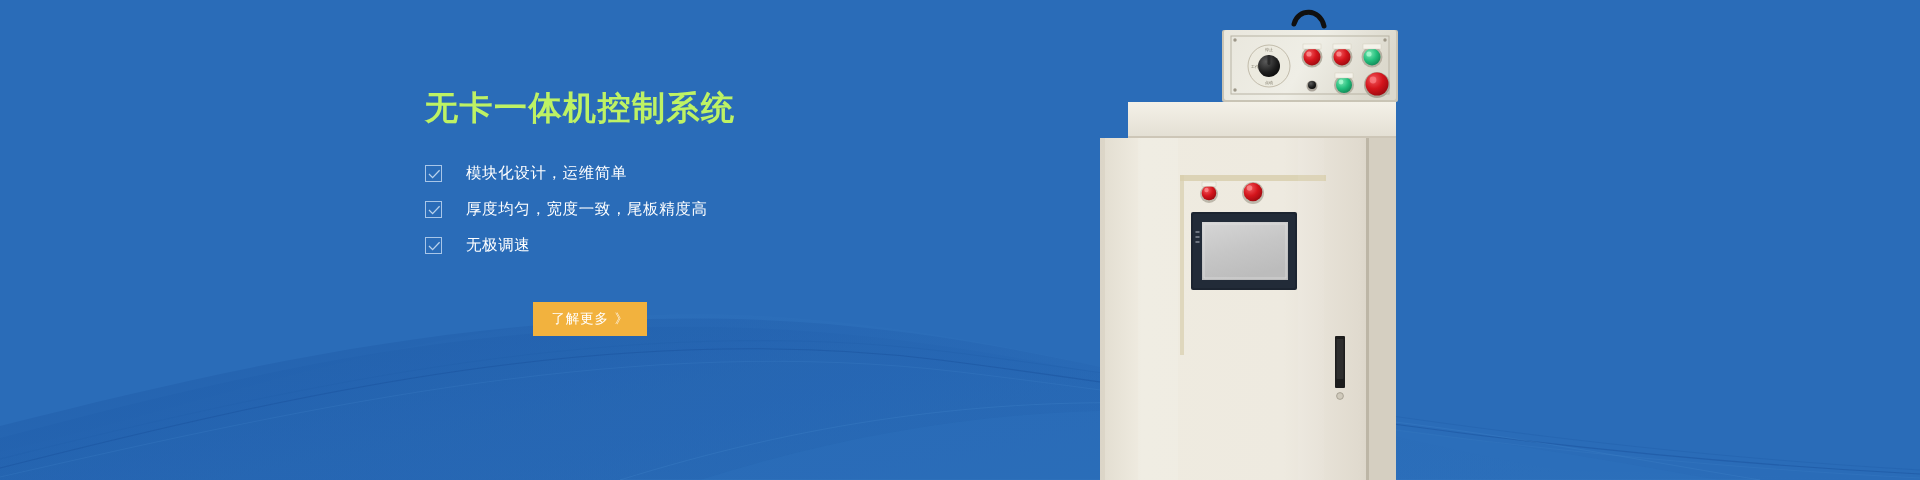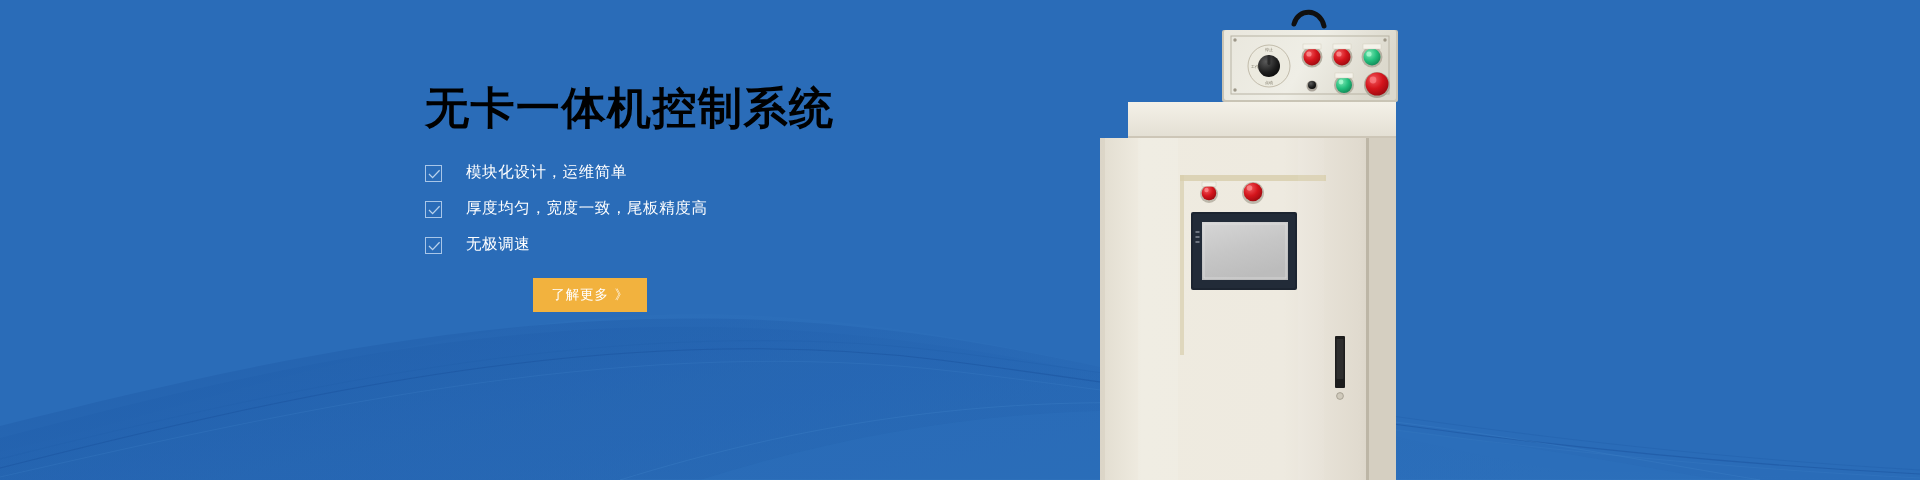--- a/index.html
+++ b/index.html
@@ -22,22 +22,22 @@
   
   .content {
     position: absolute;
     left: 425px;
     top: 86px;
     width: 540px;
     z-index: 5;
   }
 
   .headline {
-    color: #000000;
-    font-size: 44px;
+    color: #bef264;
+    font-size: 33px;
     font-weight: bold;
     letter-spacing: 1.5px;
     line-height: 44px;
     white-space: nowrap;
   }
 
   .feature-list {
     list-style: none;
     margin-top: 32px;
   }
@@ -57,28 +57,27 @@
     margin-right: 24px;
   }
   .check-box svg { position: absolute; left: 2px; top: 3px; }
 
   .feature-text {
     color: #ffffff;
     font-size: 15.5px;
     letter-spacing: 0.6px;
     line-height: 22px;
     white-space: nowrap;
-    font-family: Liberation Mono, monospace;
   }
 
   .cta {
     display: inline-flex;
     align-items: center;
     justify-content: center;
-    margin-top: 8px;
+    margin-top: 32px;
     margin-left: 108px;
     width: 114px; height: 34px;
     background: #f2b23e;
     color: #ffffff;
     font-size: 13.5px;
     letter-spacing: 0.8px;
     border: none;
     cursor: pointer;
     font-family: inherit;
   }

